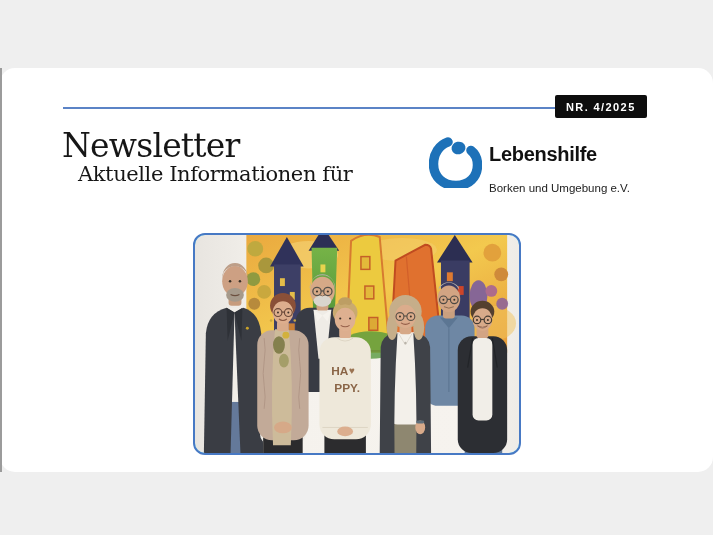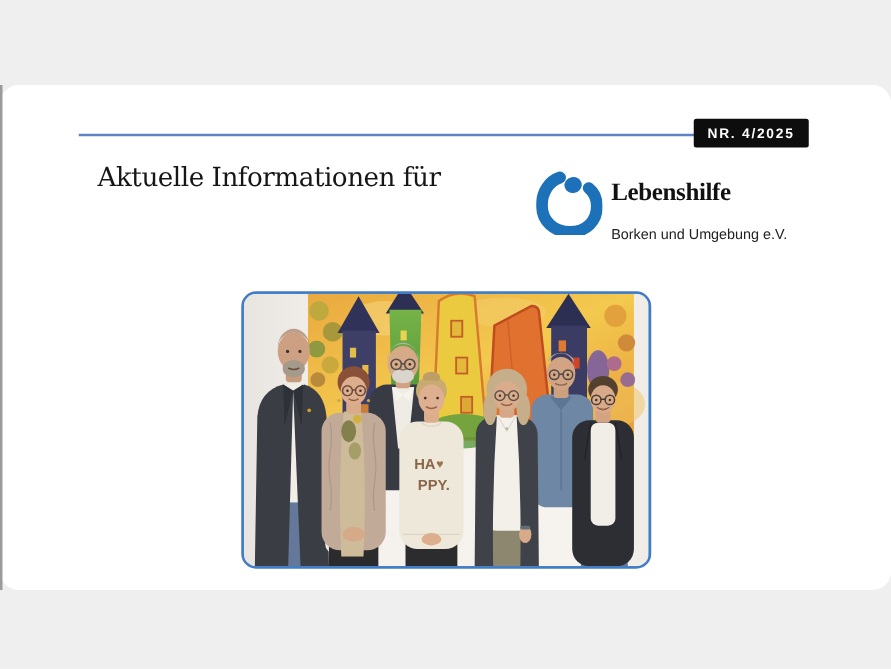--- a/index.html
+++ b/index.html
@@ -18,39 +18,40 @@
          color:var(--badge-text);display:flex;align-items:center;justify-content:center;
          padding:0 11px;border-radius:2px;font-size:11px;font-weight:bold;letter-spacing:1.4px;}
   .title-block{position:absolute;left:62px;top:62px;color:var(--text-dark);}
   .title-block h1{margin:0;font-family:"DejaVu Serif","Liberation Serif",serif;
          font-size:33px;line-height:32px;font-weight:500;letter-spacing:-0.8px;}
   .subtitle{margin:2px 0 0 16px;font-family:"DejaVu Serif","Liberation Serif",serif;
          font-size:21px;line-height:21.5px;font-weight:500;letter-spacing:-0.4px;}
   .logo{position:absolute;left:429px;top:67px;display:flex;align-items:flex-start;gap:7px;}
   .logo-mark{width:53px;height:53px;}
   .logo-text{padding-top:9px;}
-  .logo-name{font-size:20px;font-weight:bold;color:#111;letter-spacing:-0.3px;line-height:20px;font-family:Liberation Serif, serif;}
+  .logo-name{font-size:20px;font-weight:bold;color:#111;letter-spacing:-0.3px;line-height:20px;}
   .logo-org{font-size:11.5px;color:#222;margin-top:18px;}
   .photo{position:absolute;left:193px;top:165px;width:328px;height:222px;box-sizing:border-box;
          border:2px solid var(--photo-border);border-radius:12px;overflow:hidden;background:#0ea5e9;}
   .photo svg{display:block;width:324px;height:218px;}
   .band-bottom{position:absolute;left:0;top:472px;width:713px;height:63px;background:var(--canvas-bg);}
 </style>
 </head>
 <body>
 
 <div class="stage">
   <div class="page">
     <div class="page-edge"></div>
     <div class="rule"></div>
     <div class="badge">
       <span>NR. 4/2025</span>
     </div>
 
     <div class="title-block">
+      <h1>Newsletter</h1>
       <p class="subtitle"><span>Aktuelle Informationen für</span><br></p>
     </div>
 
     <div class="logo">
       <svg class="logo-mark" viewBox="0 0 53 53">
         <path d="M19,7 C10,10 4.5,19 4.5,29 C4.5,42 14,50.5 27,50.5 C40,50.5 48.5,42 48.5,30 C48.5,24 46.5,19 42,15.5" fill="none" stroke="#1d71b8" stroke-width="9.5" stroke-linecap="round"></path>
         <ellipse cx="29.5" cy="13" rx="7" ry="6.3" fill="#1d71b8" transform="rotate(-12 29.5 13)"></ellipse>
       </svg>
       <div class="logo-text">
         <div class="logo-name">Lebenshilfe</div>

